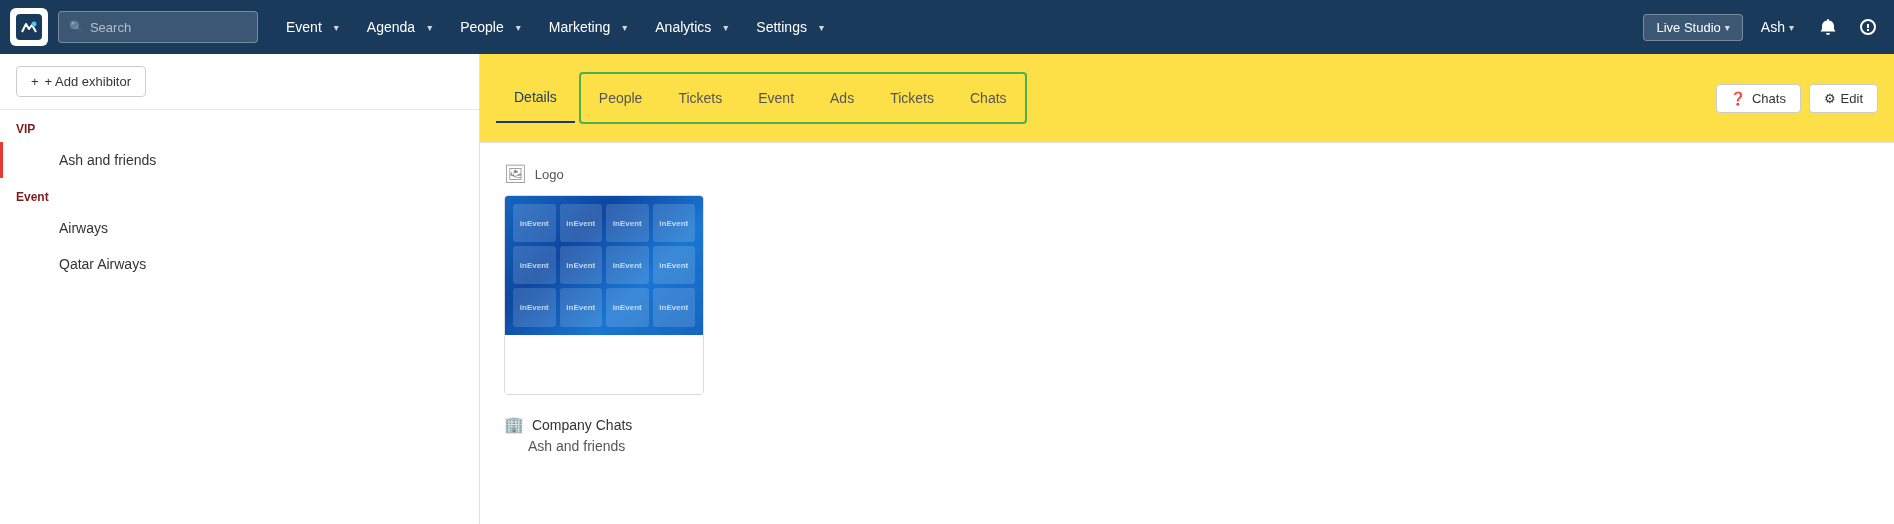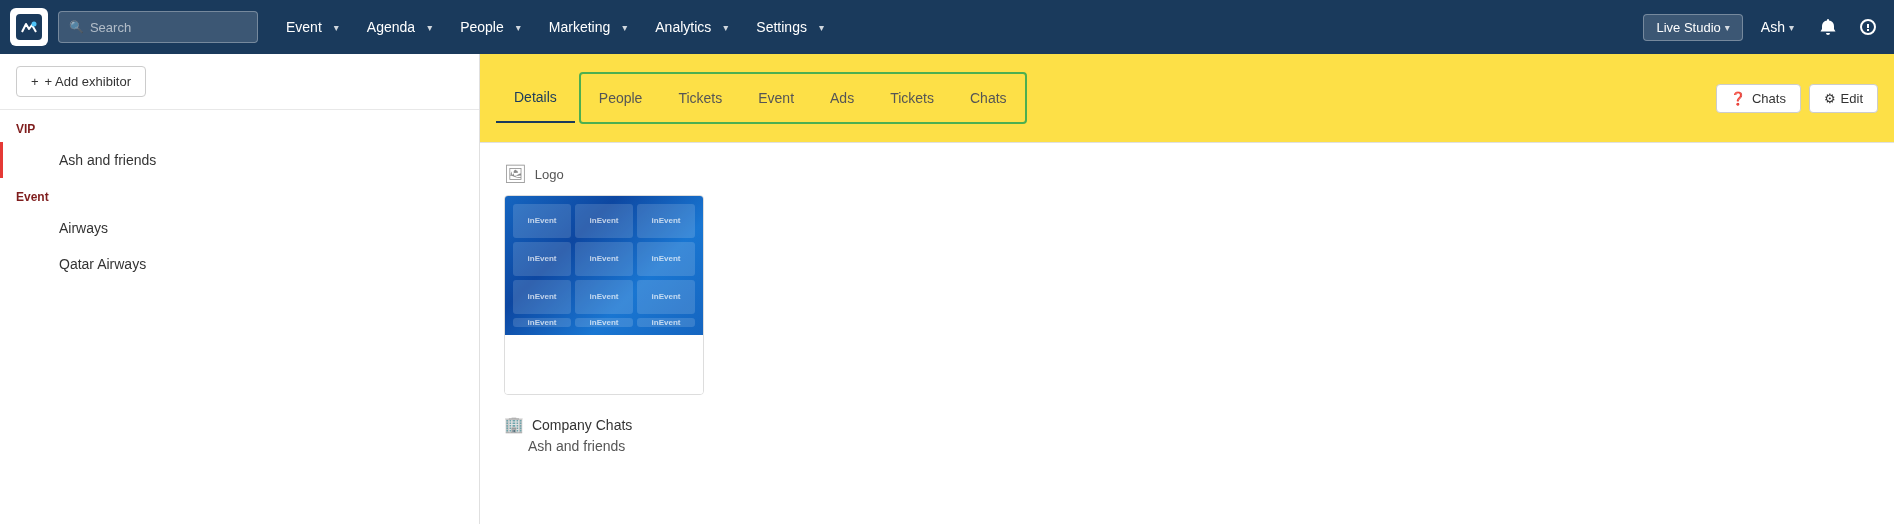--- a/index.html
+++ b/index.html
@@ -253,21 +253,21 @@
       display: flex;
       align-items: center;
       justify-content: center;
       position: relative;
       overflow: hidden;
     }
     .logo-watermark-grid {
       position: absolute;
       top: 0; left: 0; right: 0; bottom: 0;
       display: grid;
-      grid-template-columns: repeat(3, 1fr);
+      grid-template-columns: repeat(4, 1fr);
       grid-template-rows: repeat(3, 1fr);
       gap: 4px;
       padding: 8px;
       text-align: right;
     }
     .logo-watermark-item {
       background: rgba(255,255,255,0.15);
       border-radius: 3px;
       display: flex;
       align-items: center;

